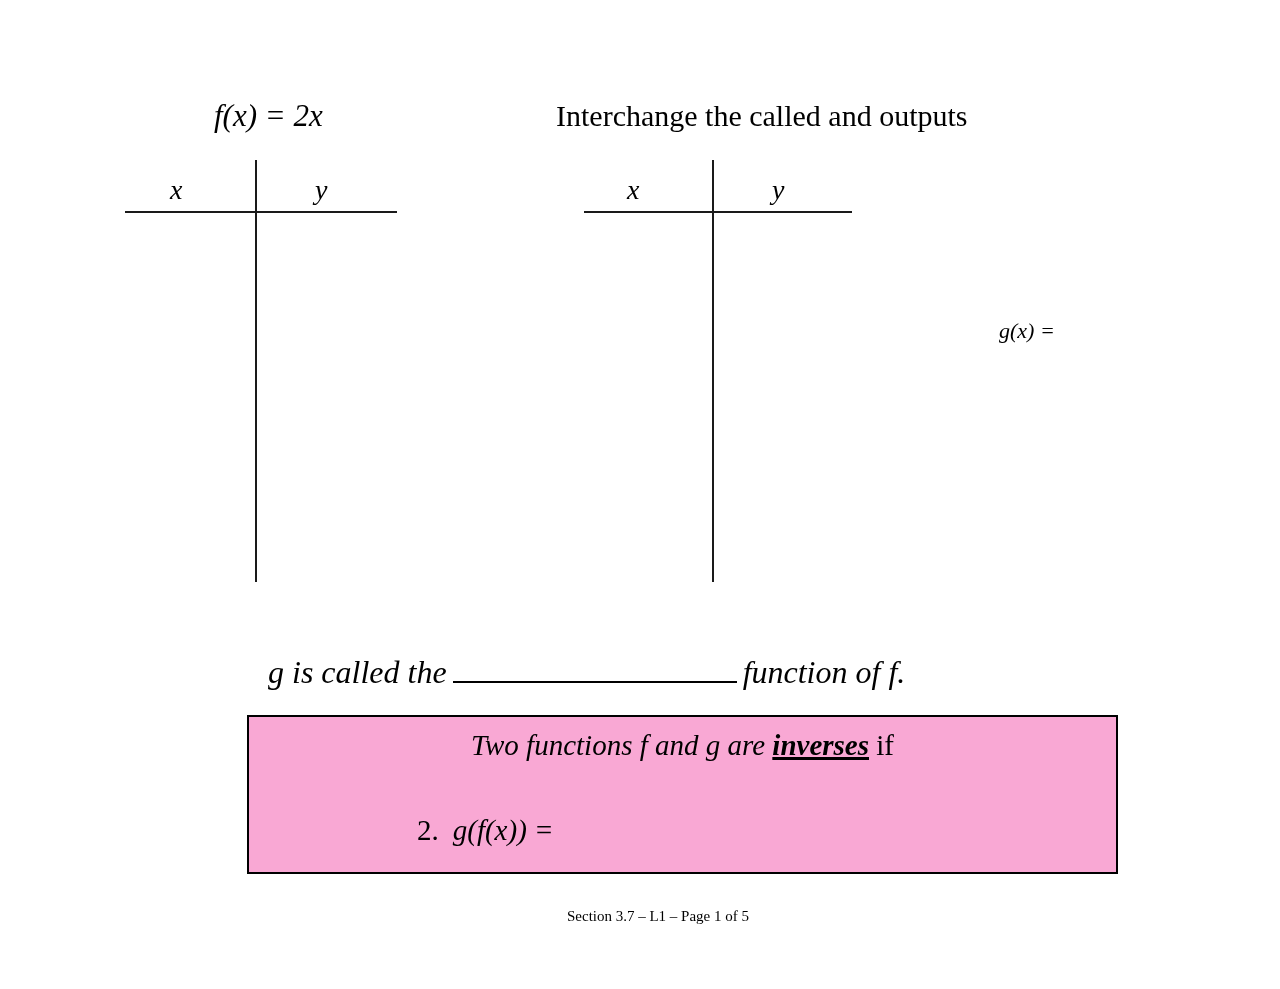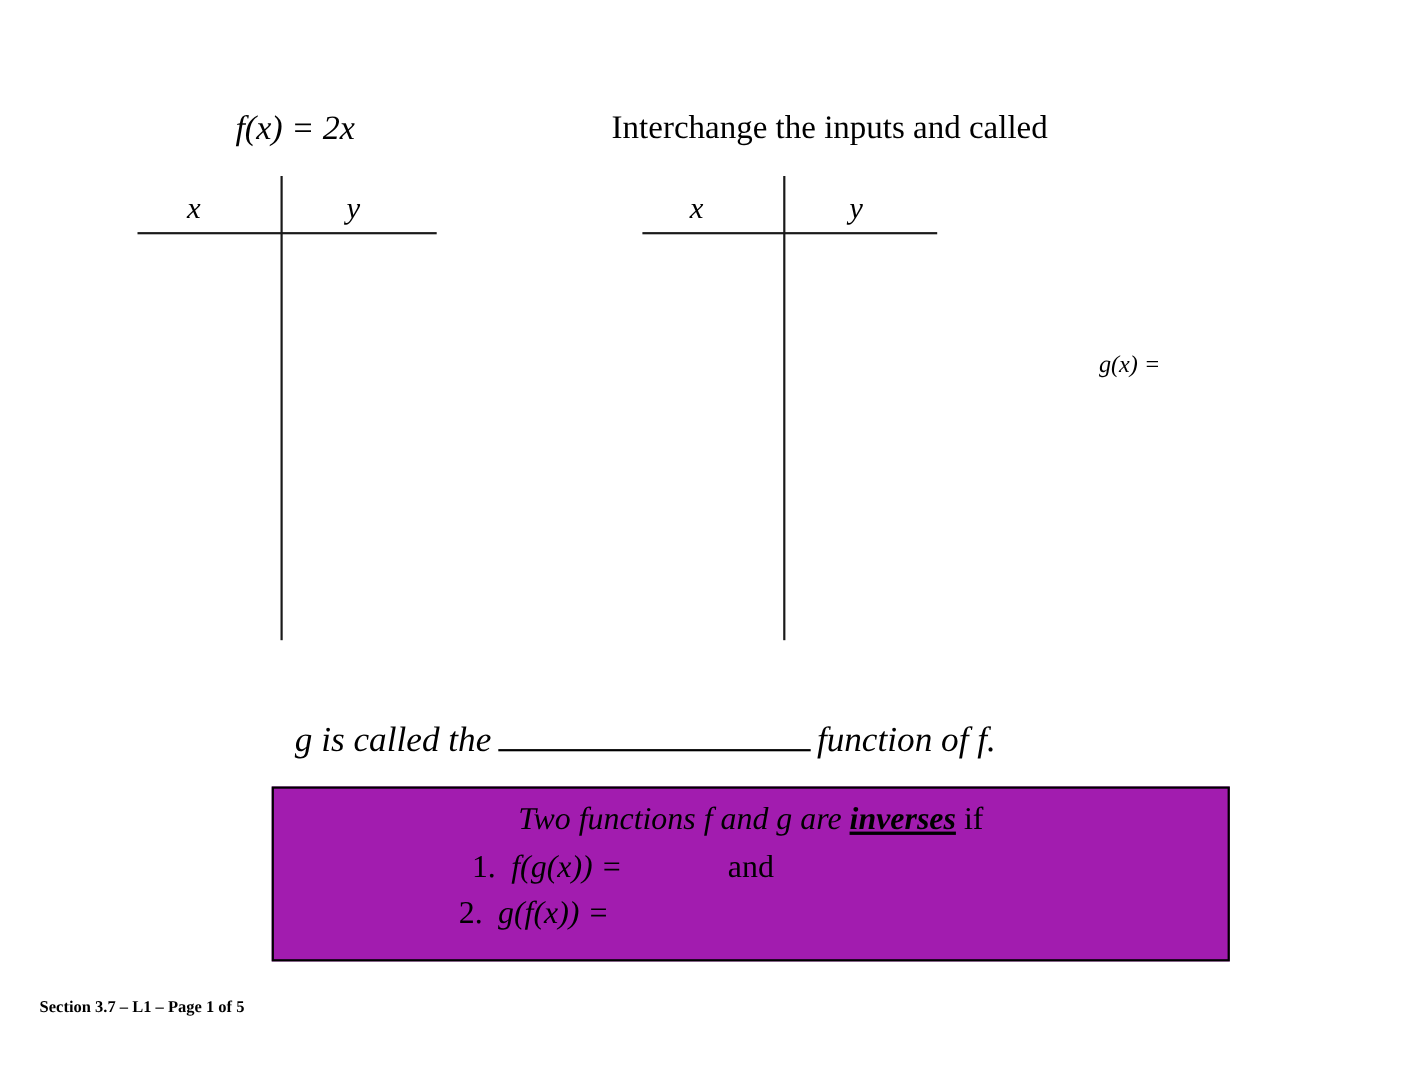--- a/index.html
+++ b/index.html
@@ -97,21 +97,21 @@
   }
 
   
   #definition-box {
     left: 211px;
     top: 715px;
     width: 871px;
     height: 159px;
     border: 2px solid #000000;
     box-sizing: border-box;
-    background: #a21caf;
+    background: #f9a8d4;
   }
   #definition-title {
     position: absolute;
     left: 0;
     right: 0;
     top: 12px;
     text-align: center;
     font-size: 29px;
     white-space: nowrap;
   }
@@ -130,34 +130,34 @@
   #def-item-1 { left: 180px; top: 55px; }
   #def-item-2 { left: 168px; top: 97px; }
   .def-item .num { font-style: normal; margin-right: 14px; }
   .def-item .and { font-style: normal; margin-left: 96px; }
 
   
   #page-footer {
     left: 0;
     right: 0;
     top: 908px;
+    text-align: center;
     font-size: 15px;
     white-space: nowrap;
-    font-weight: bold;
   }
 </style>
 </head>
 <body>
 
 <div class="abs math" id="fx-equation">
   <span>f(x) = 2x</span>
 </div>
 
 <div class="abs" id="interchange-heading">
-  <span>Interchange the inputs and called</span>
+  <span>Interchange the called and outputs</span>
 </div>
 
 <div class="xy-table" id="table-left">
   <div class="col-head head-x">x</div>
   <div class="col-head head-y">y</div>
   <div class="hrule"></div>
   <div class="vrule"></div>
 </div>
 
 <div class="xy-table" id="table-right">
@@ -176,23 +176,20 @@
 </div>
 
 <div class="abs" id="definition-box">
 
   <div id="definition-title">
     <span class="math">Two functions f and g are</span>
     <span class="emph">inverses</span>
     <span>if</span>
   </div>
 
-  <div class="def-item math" id="def-item-1">
-    <span class="num">1.</span><span>f(g(x)) =</span><span class="and">and</span>
-  </div>
 
   <div class="def-item math" id="def-item-2">
     <span class="num">2.</span><span>g(f(x)) =</span>
   </div>
 
 </div>
 
 <div class="abs" id="page-footer">
   <span>Section 3.7 – L1 – Page 1 of 5</span>
 </div>

